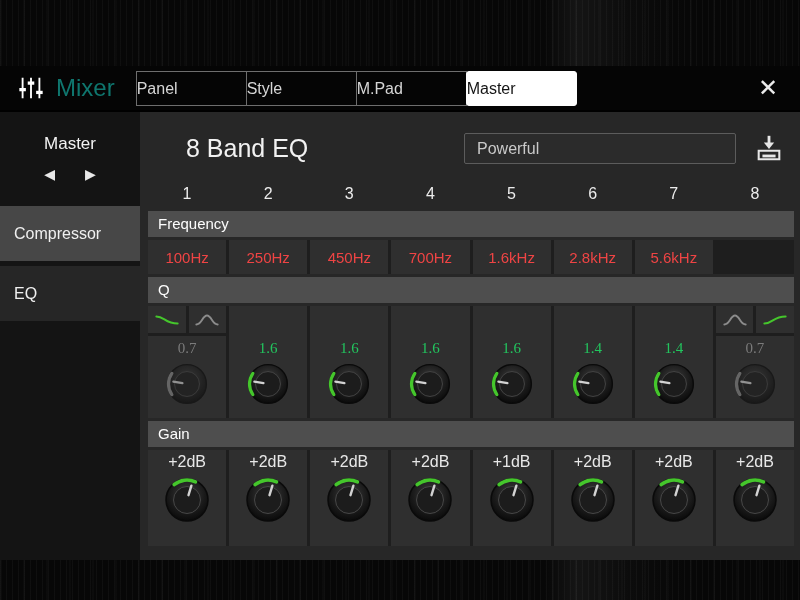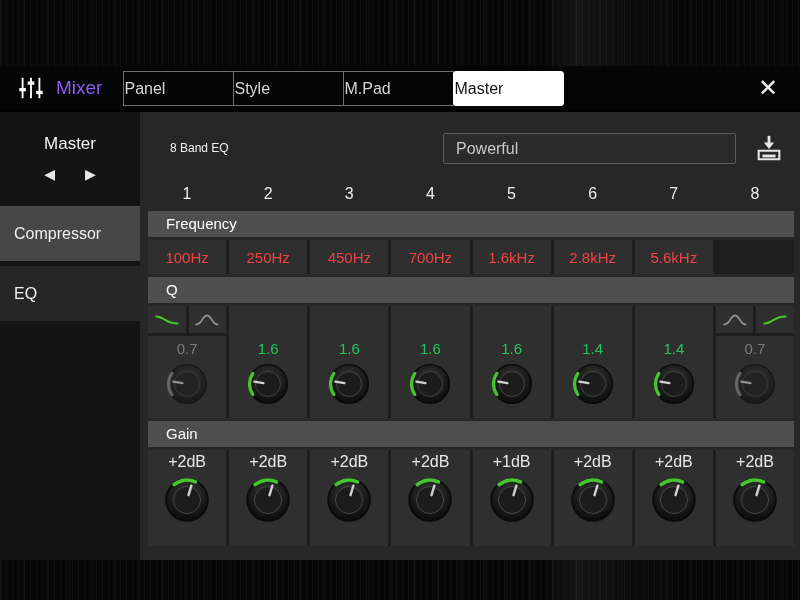--- a/index.html
+++ b/index.html
@@ -22,21 +22,21 @@
   .tex.top { top:0; height:66px; }
   .tex.bottom { top:560px; height:40px; }
 
   
   .header {
     position:absolute; top:66px; left:0; width:800px; height:46px;
     background:#050505; display:flex; align-items:center;
     border-bottom:2px solid #000; padding-left:16px;
   }
   .mixer-icon-wrap { width:30px; height:30px; display:flex; align-items:center; justify-content:center; }
-  .app-title { color:#8b5cf6; font-size:19px; margin-left:10px; margin-right:22px; }
+  .app-title { color:#0f766e; font-size:24px; margin-left:10px; margin-right:22px; }
   .tabs { display:flex; }
   .tab {
     width:111px; height:35px; line-height:33px; text-align:left;
     color:#d6d6d6; font-size:16px; border:1px solid #6e6e6e; margin-left:-1px;
     background:transparent; cursor:default;
   }
   .tab.selected { background:#fff; color:#141414; border-color:#fff; border-radius:3px; }
   .close-btn { margin-left:auto; margin-right:22px; color:#ececec; font-size:24px; line-height:24px; }
 
   
@@ -46,38 +46,38 @@
   .sb-title { margin-top:22px; text-align:center; color:#f2f2f2; font-size:17px; }
   .sb-arrows { display:flex; justify-content:center; gap:30px; margin-top:12px; color:#e8e8e8; font-size:14px; }
   .sb-arrow { cursor:default; }
   .sb-item { height:55px; display:flex; align-items:center; padding-left:14px; font-size:16px; color:#f0f0f0; }
   .sb-item.compressor { background:#474747; margin-top:24px; }
   .sb-item.selected { background:#262626; margin-top:5px; }
 
   .main { flex:1; background:#272727; padding:10px 6px 0 8px; }
 
   .title-row { display:flex; align-items:center; height:52px; margin-bottom:4px; }
-  .eq-title { font-size:12px; color:#f2f2f2; margin-left:22px; margin-right:auto; }
+  .eq-title { font-size:25px; color:#f2f2f2; margin-left:38px; margin-right:auto; }
   .preset-box {
-    width:293px; height:31px; border:1px solid #5c5c5c; border-radius:2px;
+    width:272px; height:31px; border:1px solid #5c5c5c; border-radius:2px;
     color:#c9c9c9; font-size:16px; line-height:29px; padding-left:12px;
     background:#2b2b2b; margin-right:16px;
   }
   .save-btn { width:34px; height:34px; margin-right:8px; display:flex; align-items:center; justify-content:center; }
 
   .band-grid { display:grid; grid-template-columns:repeat(8,1fr); gap:3px; margin-bottom:3px; background:#1e1e1e; }
   .band-grid.nums { background:transparent; margin-bottom:1px; }
   .band-num { text-align:center; color:#ececec; font-size:16px; line-height:32px; height:32px; }
 
-  .section-bar { height:26px; line-height:26px; background:#4e4e4e; color:#fdfdfd; font-size:15px; padding-left:18px; margin-bottom:3px; }
+  .section-bar { height:26px; line-height:26px; background:#4e4e4e; color:#fdfdfd; font-size:15px; padding-left:10px; margin-bottom:3px; }
 
   .cell { background:#2f2f2f; }
   .freq-cell { height:34px; display:flex; align-items:center; justify-content:center; color:#ef4444; font-size:15px; }
 
-  .q-cell { height:112px; }
+  .q-cell { height:112px;font-family:Liberation Serif, serif; }
   .icon-row { height:30px; display:flex; }
   .icon-row.framed { border-bottom:3px solid #1e1e1e; }
   .icon-box { flex:1; display:flex; align-items:center; justify-content:center; }
   .icon-box.sep { border-right:3px solid #1e1e1e; }
   .q-value { text-align:center; font-size:15px; color:#22c55e; margin-top:4px; }
   .q-value.dim { color:#7b7b7b; }
   .knob-wrap { display:flex; justify-content:center; margin-top:3px; }
 
   .gain-cell { height:96px; padding-top:3px; }
   .gain-value { text-align:center; font-size:16px; color:#e8e8e8; }

